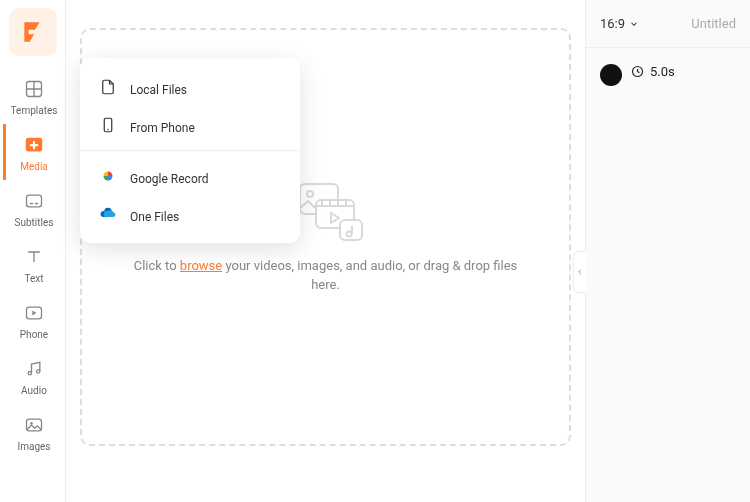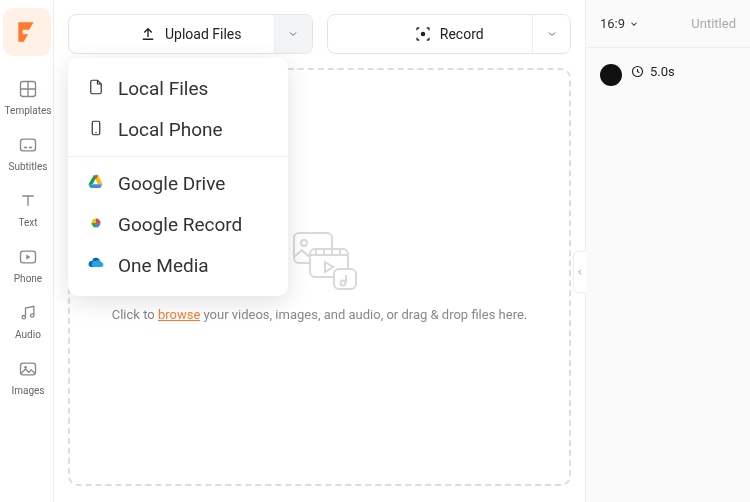--- a/index.html
+++ b/index.html
@@ -7,21 +7,21 @@
     font-family: -apple-system, BlinkMacSystemFont, "Segoe UI", Roboto, sans-serif;
     background: #fff;
     width: 750px;
     height: 502px;
     overflow: hidden;
     font-size: 13px;
     color: #333;
   }
   .app { display: flex; width: 100%; height: 100%; }
   .sidebar {
-    width: 54px;
+    width: 66px;
     background: #fff;
     border-right: 1px solid #eee;
     display: flex;
     flex-direction: column;
     align-items: center;
     padding-top: 8px;
   }
   .logo {
     width: 48px; height: 48px;
     background: #fff1e6;
@@ -98,24 +98,24 @@
     top: 58px;
     left: 14px;
     width: 220px;
     background: #fff;
     border-radius: 10px;
     box-shadow: 0 6px 24px rgba(0,0,0,0.12);
     padding: 10px 0;
     z-index: 10;
   }
   .dd-item {
-    display: flex; align-items: flex-start; gap: 12px;
+    display: flex; align-items: flex-end; gap: 12px;
     padding: 9px 18px;
     cursor: pointer;
-    font-size: 19px;
+    font-size: 12px;
     color: #333;
   }
   .dd-sep { height: 1px; background: #eee; margin: 6px 0; }
   .dd-icon { width: 20px; height: 20px; display: flex; align-items: center; justify-content: center; }
 
   .right {
     width: 165px;
     background: #fafafa;
     border-left: 1px solid #eee;
     position: relative;
@@ -163,20 +163,31 @@
     <div class="sidebar-item">
       <span class="icon-box">
         <svg width="20" height="20" viewBox="0 0 24 24" fill="none" stroke="#888" stroke-width="1.6">
             <rect x="3" y="3" width="18" height="18" rx="3"></rect>
             <path d="M12 3v18M3 12h18"></path>
           </svg>
       </span>
       <span>Templates</span>
     </div>
 
+    <div class="sidebar-item active">
+      <span class="icon-box">
+        <svg width="22" height="22" viewBox="0 0 24 24" fill="#ff7a2f">
+            <path d="M4 4h16a2 2 0 0 1 2 2v12a2 2 0 0 1-2 2H4a2 2 0 0 1-2-2V6a2 2 0 0 1 2-2zm7 4v8h2v-8h-2zm-4 3v2h2v-2H7zm8 0v2h2v-2h-2z" opacity="0"></path>
+            <rect x="3" y="4" width="18" height="15" rx="3"></rect>
+            <path fill="#fff" d="M11 8h2v2h-2zM11 13h2v2h-2z" opacity="0"></path>
+            <path fill="#fff" d="M12 7.5a1.2 1.2 0 0 1 1.2 1.2V11h2.3a1.2 1.2 0 0 1 0 2.4h-2.3v2.3a1.2 1.2 0 0 1-2.4 0v-2.3H8.5a1.2 1.2 0 0 1 0-2.4h2.3V8.7A1.2 1.2 0 0 1 12 7.5z"></path>
+          </svg>
+      </span>
+      <span>Media</span>
+    </div>
 
     <div class="sidebar-item">
       <span class="icon-box">
         <svg width="20" height="20" viewBox="0 0 24 24" fill="none" stroke="#888" stroke-width="1.6">
             <rect x="3" y="5" width="18" height="14" rx="3"></rect>
             <path d="M7 15h4M13 15h4"></path>
           </svg>
       </span>
       <span>Subtitles</span>
     </div>
@@ -217,45 +228,20 @@
             <rect x="3" y="5" width="18" height="14" rx="3"></rect>
             <circle cx="9" cy="10" r="1.5" fill="#888" stroke="none"></circle>
             <path d="M4 17l5-5 4 4 3-3 4 4"></path>
           </svg>
       </span>
       <span>Images</span>
     </div>
   </div>
 
   <div class="main">
-    <div class="toolbar">
-      <div class="btn open">
-        <svg width="18" height="18" viewBox="0 0 24 24" fill="none" stroke="#222" stroke-width="1.8">
-            <path d="M12 16V5M7 10l5-5 5 5M5 19h14"></path>
-          </svg>
-        <span>Upload Files</span>
-        <span class="chev">
-          <svg width="12" height="12" viewBox="0 0 24 24" fill="none" stroke="#666" stroke-width="2">
-              <path d="M6 9l6 6 6-6"></path>
-            </svg>
-        </span>
-      </div>
-      <div class="btn">
-        <svg width="18" height="18" viewBox="0 0 24 24" fill="none" stroke="#222" stroke-width="1.8">
-            <path d="M4 7V5a1 1 0 0 1 1-1h2M4 17v2a1 1 0 0 0 1 1h2M20 7V5a1 1 0 0 0-1-1h-2M20 17v2a1 1 0 0 1-1 1h-2"></path>
-            <circle cx="12" cy="12" r="3" fill="#222" stroke="none"></circle>
-          </svg>
-        <span>Record</span>
-        <span class="chev">
-          <svg width="12" height="12" viewBox="0 0 24 24" fill="none" stroke="#666" stroke-width="2">
-              <path d="M6 9l6 6 6-6"></path>
-            </svg>
-        </span>
-      </div>
-    </div>
 
     <div class="dropzone">
       <svg width="80" height="64" viewBox="0 0 80 64" fill="none" stroke="#d9d9d9" stroke-width="2">
         <rect x="14" y="4" width="38" height="30" rx="5"></rect>
         <circle cx="24" cy="14" r="3"></circle>
         <path d="M14 28l8-7 6 6 6-5 12 12"></path>
         <rect x="30" y="20" width="38" height="28" rx="5" fill="#fff"></rect>
         <path d="M30 26h38M36 20v6M44 20v6M52 20v6M60 20v6"></path>
         <path d="M45 33l8 5-8 5z"></path>
         <rect x="54" y="40" width="22" height="20" rx="5" fill="#fff"></rect>
@@ -277,58 +263,43 @@
         </span>
         <span>Local Files</span>
       </div>
       <div class="dd-item">
         <span class="dd-icon">
           <svg width="18" height="18" viewBox="0 0 24 24" fill="none" stroke="#333" stroke-width="1.6">
               <rect x="7" y="3" width="10" height="18" rx="2"></rect>
               <circle cx="12" cy="18" r="1" fill="#333" stroke="none"></circle>
             </svg>
         </span>
-        <span>Local Phone</span>
+        <span>From Phone</span>
       </div>
       <div class="dd-sep"></div>
-      <div class="dd-item">
-        <span class="dd-icon">
-          <svg width="18" height="18" viewBox="0 0 24 24">
-              <path fill="#0f9d58" d="M4.5 20l3-5H2z"></path>
-              <path fill="#4285f4" d="M7.5 15h13l-3 5h-13z"></path>
-              <path fill="#fbbc04" d="M9 3h6l5.5 12h-6z"></path>
-              <path fill="#0f9d58" d="M9 3L2 15l3 5 7-12z" opacity="0"></path>
-              <path fill="#ea4335" d="M9 3L3.5 15h4L14 3z" opacity="0"></path>
-              <path fill="#0f9d58" d="M9 3l-7 12 2.5 0L12 3z" opacity="0"></path>
-              <polygon fill="#0f9d58" points="9,3 2,15 7.5,15 12,6.5"></polygon>
-              <polygon fill="#ea4335" points="9,3 15,3 12,8"></polygon>
-            </svg>
-        </span>
-        <span>Google Drive</span>
-      </div>
       <div class="dd-item">
         <span class="dd-icon">
           <svg width="18" height="18" viewBox="0 0 24 24">
               <path fill="#ea4335" d="M12 3a6 6 0 0 1 0 9H3a6 6 0 0 1 9-9z" opacity="0"></path>
               <path fill="#fbbc04" d="M12 12V6a6 6 0 0 0-6 6z"></path>
               <path fill="#ea4335" d="M12 12h6a6 6 0 0 0-6-6z"></path>
               <path fill="#4285f4" d="M12 12v6a6 6 0 0 0 6-6z"></path>
               <path fill="#34a853" d="M12 12H6a6 6 0 0 0 6 6z"></path>
             </svg>
         </span>
         <span>Google Record</span>
       </div>
       <div class="dd-item">
         <span class="dd-icon">
           <svg width="18" height="18" viewBox="0 0 24 24">
               <path fill="#0364b8" d="M6 16a4 4 0 1 1 1-7.9A5 5 0 0 1 17 9a3.5 3.5 0 0 1 2 6.5z"></path>
               <path fill="#28a8ea" d="M9 16h10a3 3 0 0 0 0-6 4 4 0 0 0-7-2 4 4 0 0 0-3 8z" opacity=".9"></path>
             </svg>
         </span>
-        <span>One Media</span>
+        <span>One Files</span>
       </div>
     </div>
   </div>
 
   <div class="right">
     <div class="collapse-tab">
       <svg width="8" height="10" viewBox="0 0 24 24" fill="none" stroke="#999" stroke-width="3">
           <path d="M15 5l-7 7 7 7"></path>
         </svg>
     </div>

